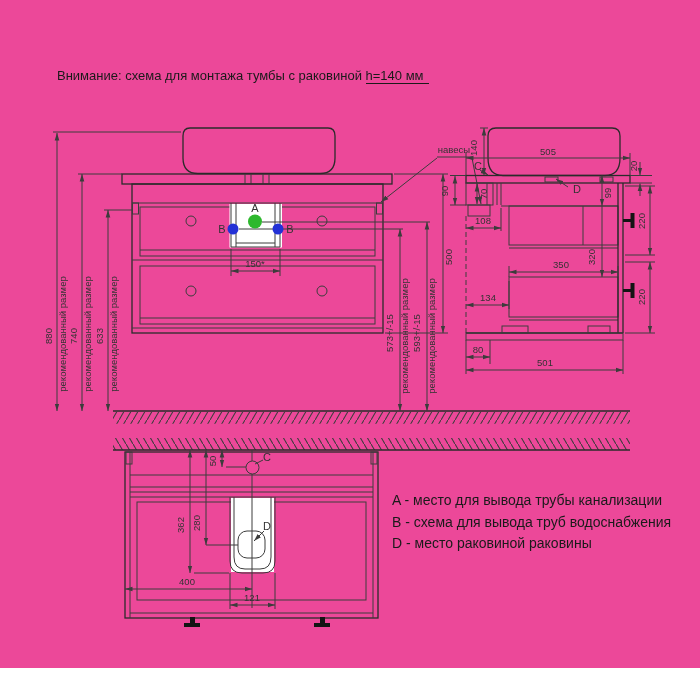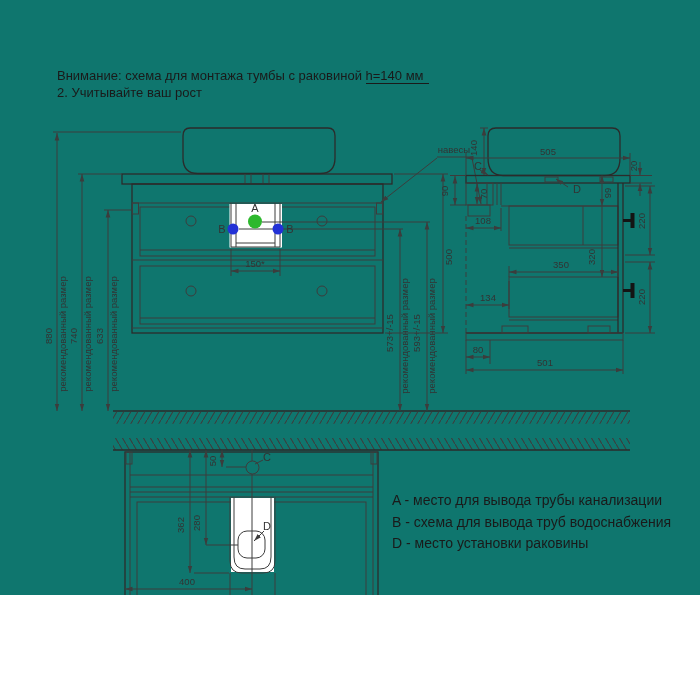--- a/index.html
+++ b/index.html
@@ -1,16 +1,16 @@
 <!DOCTYPE html>
 <html><head>
 <meta charset="utf-8">
 <style>
   html,body{margin:0;padding:0;background:#fff;}
-  #stage{position:relative;width:700px;height:595px;background:#0f766e;overflow:hidden;
+  #stage{position:relative;width:700px;height:668px;background:#ec4899;overflow:hidden;
          font-family:"Liberation Sans",sans-serif;color:#1a1a1a;}
   #header{position:absolute;left:57px;top:68px;font-size:13px;line-height:16.5px;white-space:nowrap;}
   #header .ul{border-bottom:1px solid #1a1a1a;padding-right:5px;}
   #legend{position:absolute;left:392px;top:490px;font-size:14px;line-height:21.5px;white-space:nowrap;}
   svg{position:absolute;left:0;top:0;}
   svg text{font-family:"Liberation Sans",sans-serif;fill:#333;}
   .dim{font-size:9.5px;}
   .pt{font-size:11px;}
   .ln{stroke:#3c3c3c;stroke-width:1;fill:none;}
   .thk{stroke:#2b2b2b;stroke-width:1.3;fill:none;}
@@ -18,21 +18,20 @@
   .solid{fill:#141414;stroke:none;}
   .mask{fill:#fff;stroke:none;}
 </style>
 </head>
 <body>
 
 <div id="stage">
 
   <div id="header">
     <div><span>Внимание: схема для монтажа тумбы с раковиной </span><span class="ul">h=140 мм</span></div>
-    <div>2. Учитывайте ваш рост</div>
   </div>
 
   <svg width="700" height="700" viewBox="0 0 700 700">
     <defs>
       <marker id="mE" orient="auto" markerWidth="8" markerHeight="6" refX="7.5" refY="3" markerUnits="userSpaceOnUse">
           <path d="M0,0.7L7.6,3L0,5.3Z" fill="#3c3c3c"></path>
         </marker>
       <marker id="mS" orient="auto-start-reverse" markerWidth="8" markerHeight="6" refX="7.5" refY="3" markerUnits="userSpaceOnUse">
           <path d="M0,0.7L7.6,3L0,5.3Z" fill="#3c3c3c"></path>
         </marker>
@@ -228,16 +227,16 @@
       <g>
         <rect class="solid" x="320" y="617" width="5" height="7"></rect>
           <rect class="solid" x="314" y="623" width="16" height="4"></rect>
       </g>
     </g>
   </svg>
 
   <div id="legend">
     <div>A - место для вывода трубы канализации</div>
     <div>B - схема для вывода труб водоснабжения</div>
-    <div>D - место установки раковины</div>
+    <div>D - место раковиной раковины</div>
   </div>
 
 </div>
 
 </body></html>

